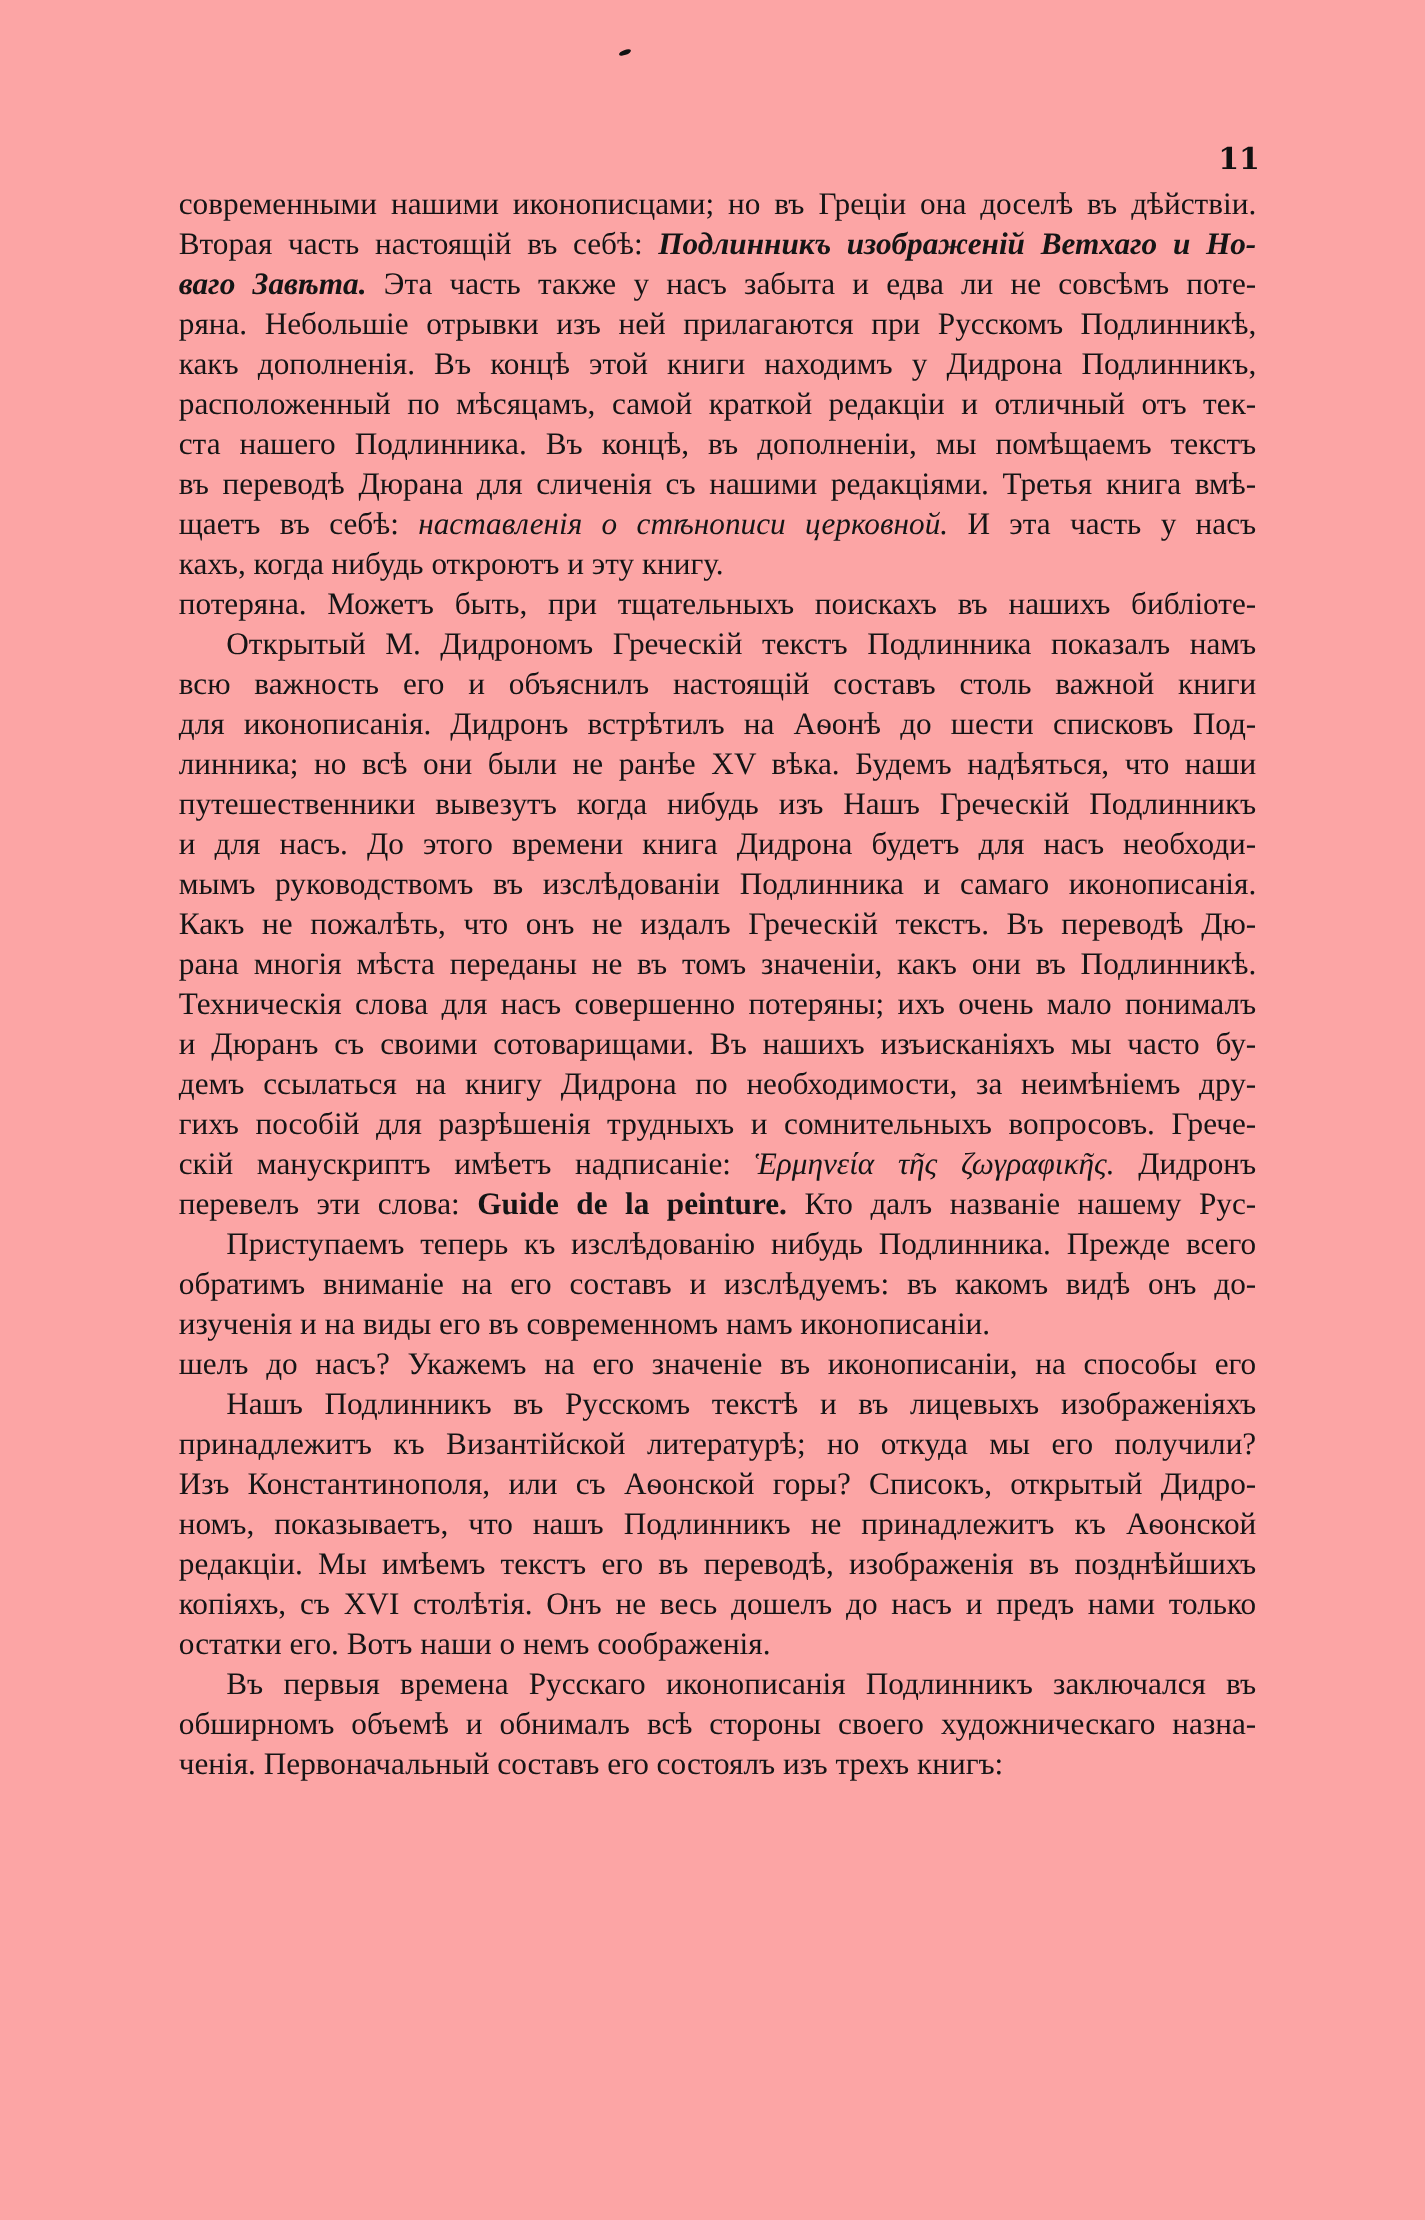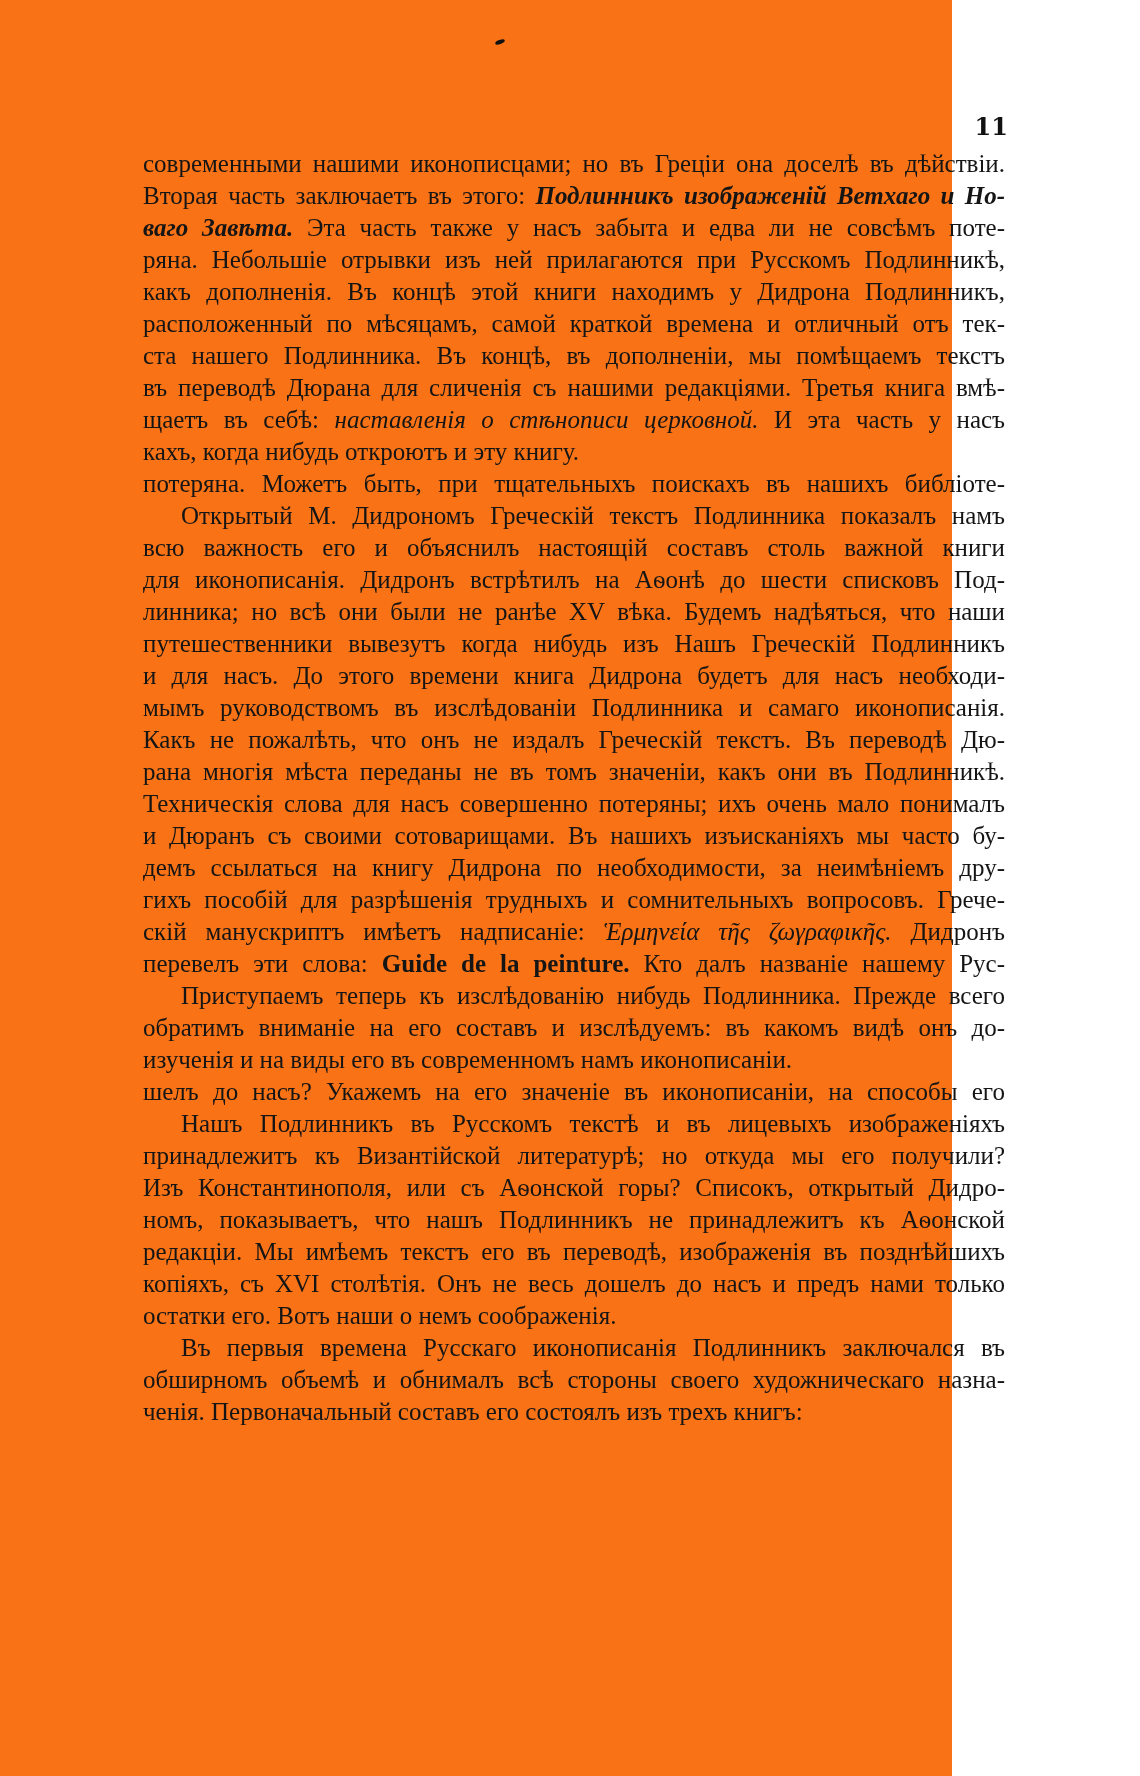--- a/index.html
+++ b/index.html
@@ -1,17 +1,17 @@
 <!DOCTYPE html>
 <html><head>
 <meta charset="utf-8">
 <style>
   html, body { margin: 0; padding: 0; background: #ffffff; }
   body { width: 1140px; height: 1776px; position: relative; overflow: hidden; }
-  .page { position: absolute; left: 0; top: 0; width: 952px; height: 1776px; background: #f97316; }
+  .page { position: absolute; left: 0; top: 0; width: 1140px; height: 1776px; background: #fca5a5; }
   .speck { position: absolute; left: 495px; top: 40px; width: 10px; height: 4px; background: #111; border-radius: 50%; transform: rotate(-20deg); }
   .pagenum { position: absolute; left: 968px; top: 112px; width: 40px; text-align: right;
     font-family: "DejaVu Serif", serif; font-weight: bold; font-size: 24px; color: #111; }
   .body { position: absolute; left: 143px; top: 148px; width: 862px;
     font-family: "Liberation Serif", serif; font-size: 25px; color: #151515; }
   .line { height: 32px; line-height: 32px; white-space: nowrap; text-align: justify; text-align-last: justify; overflow: visible; }
   .line.last { text-align-last: left; }
   .line.indent { padding-left: 38px; }
   .line > span { display: inline; }
   .it { font-style: italic; font-weight: bold; }
@@ -21,25 +21,25 @@
 </style>
 </head>
 <body>
 
 <div class="page">
   <div class="speck"></div>
   <div class="pagenum">11</div>
   <div class="body" id="body">
       <div class="para">
         <div class="line"><span>современными нашими иконописцами; но въ Греціи она доселѣ въ дѣйствіи.</span></div>
-        <div class="line"><span>Вторая часть заключаетъ въ этого: </span><span class="it">Подлинникъ изображеній Ветхаго и Но-</span></div>
+        <div class="line"><span>Вторая часть настоящій въ себѣ: </span><span class="it">Подлинникъ изображеній Ветхаго и Но-</span></div>
         <div class="line"><span class="it">ваго Завѣта.</span><span> Эта часть также у насъ забыта и едва ли не совсѣмъ поте-</span></div>
         <div class="line"><span>ряна. Небольшіе отрывки изъ ней прилагаются при Русскомъ Подлинникѣ,</span></div>
         <div class="line"><span>какъ дополненія. Въ концѣ этой книги находимъ у Дидрона Подлинникъ,</span></div>
-        <div class="line"><span>расположенный по мѣсяцамъ, самой краткой времена и отличный отъ тек-</span></div>
+        <div class="line"><span>расположенный по мѣсяцамъ, самой краткой редакціи и отличный отъ тек-</span></div>
         <div class="line"><span>ста нашего Подлинника. Въ концѣ, въ дополненіи, мы помѣщаемъ текстъ</span></div>
         <div class="line"><span>въ переводѣ Дюрана для сличенія съ нашими редакціями. Третья книга вмѣ-</span></div>
         <div class="line"><span>щаетъ въ себѣ: </span><span class="it2">наставленія о стѣнописи церковной.</span><span> И эта часть у насъ</span></div>
         <div class="line last"><span>кахъ, когда нибудь откроютъ и эту книгу.</span></div>
         <div class="line"><span>потеряна. Можетъ быть, при тщательныхъ поискахъ въ нашихъ библіоте-</span></div>
       </div>
       <div class="para">
         <div class="line indent"><span>Открытый М. Дидрономъ Греческій текстъ Подлинника показалъ намъ</span></div>
         <div class="line"><span>всю важность его и объяснилъ настоящій составъ столь важной книги</span></div>
         <div class="line"><span>для иконописанія. Дидронъ встрѣтилъ на Аѳонѣ до шести списковъ Под-</span></div>

